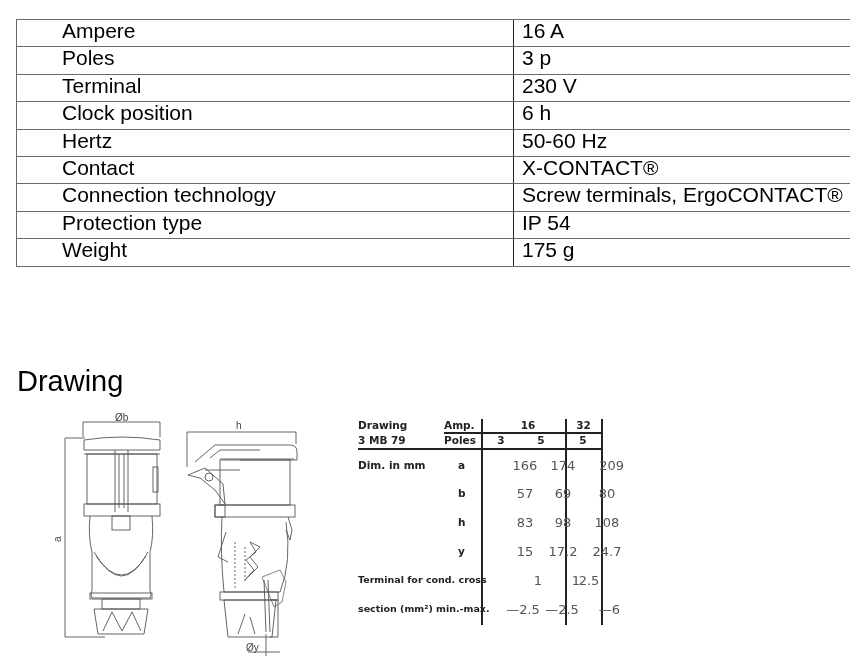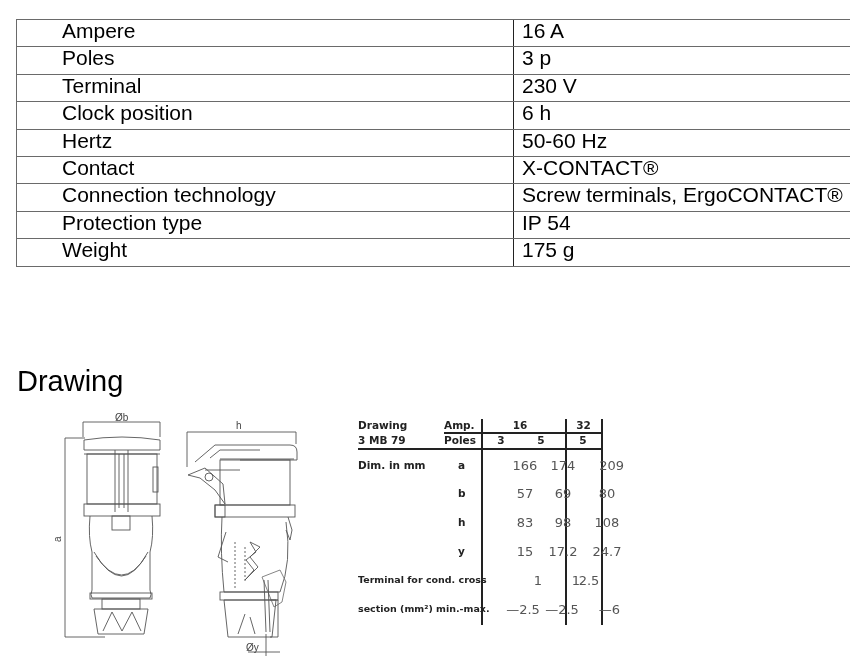--- a/index.html
+++ b/index.html
@@ -160,21 +160,21 @@
   <text x="196" y="17" font-size="10" fill="#444" font-family="Liberation Sans, sans-serif">h</text>
   <text x="206" y="239" font-size="10" fill="#444" font-family="Liberation Sans, sans-serif">Øy</text>
 </svg>
 
 <div class="dim">
   <div class="row b" style="left:0; top:3px;">Drawing</div>
   <div class="row b" style="left:0; top:18px;">3 MB 79</div>
   <div class="row b" style="left:86px; top:3px;">Amp.</div>
   <div class="row b" style="left:86px; top:18px;">Poles</div>
 
-  <div class="cell b" style="left:120px; top:3px; width:84px;">16</div>
+  <div class="cell b" style="left:128px; top:3px; width:84px;">16</div>
   <div class="cell b" style="left:208px; top:3px; width:35px;">32</div>
   <div class="cell b" style="left:128px; top:18px; width:30px;">3</div>
   <div class="cell b" style="left:168px; top:18px; width:30px;">5</div>
   <div class="cell b" style="left:210px; top:18px; width:30px;">5</div>
 
   <div class="hline" style="left:86px; top:16px; width:157px;"></div>
   <div class="hline" style="left:0; top:32px; width:243px;"></div>
   <div class="vline" style="left:123px; top:3px; height:206px;"></div>
   <div class="vline" style="left:207px; top:3px; height:206px;"></div>
   <div class="vline" style="left:243px; top:3px; height:206px;"></div>

